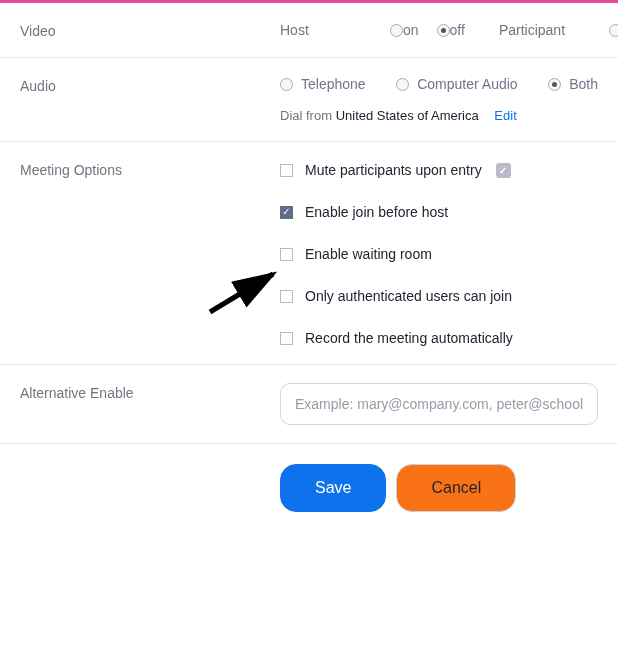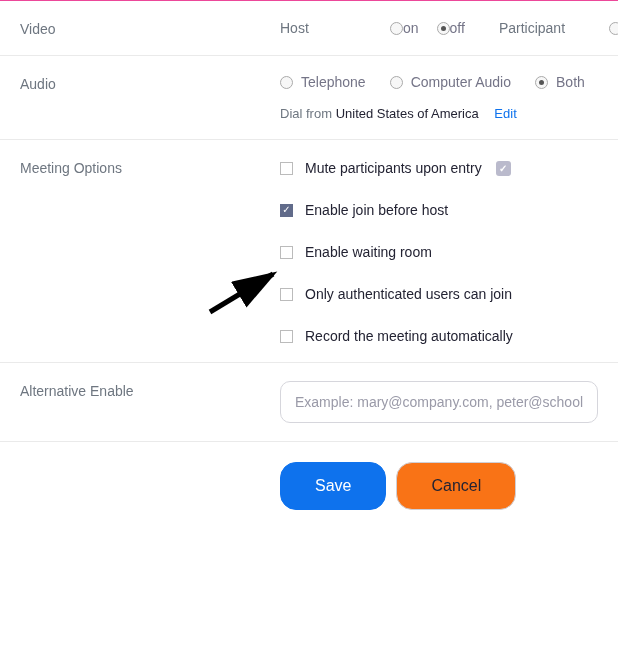--- a/index.html
+++ b/index.html
@@ -8,21 +8,21 @@
       font-size: 14px;
       color: #232333;
       background: #fff;
       width: 618px;
     }
     .section {
       display: flex;
       padding: 18px 20px;
       border-top: 1px solid #eaeaea;
     }
-    .section:first-child { border-top: 1px solid #ec4899; }
+    .section:first-child { border-top: 3px solid #ec4899; }
     .section-label {
       width: 260px;
       flex-shrink: 0;
       color: #6e7680;
       font-size: 14px;
       font-weight: 500;
       padding-top: 2px;
     }
     .section-body {
       flex: 1;
@@ -71,20 +71,21 @@
       display: flex;
       align-items: center;
       justify-content: space-between;
       width: 100%;
     }
     .video-row .radio-group { gap: 18px; margin-right: 10px; }
     .audio-radios {
       display: flex;
       align-items: center;
       gap: 24px;
+      justify-content: space-between;
     }
     .audio-radios .radio-item { gap: 8px; }
     .dial-row {
       margin-top: 16px;
       color: #6e7680;
       font-size: 13px;
     }
     .dial-row .country { color: #232333; }
     .dial-row .edit {
       color: #0e72ed;

